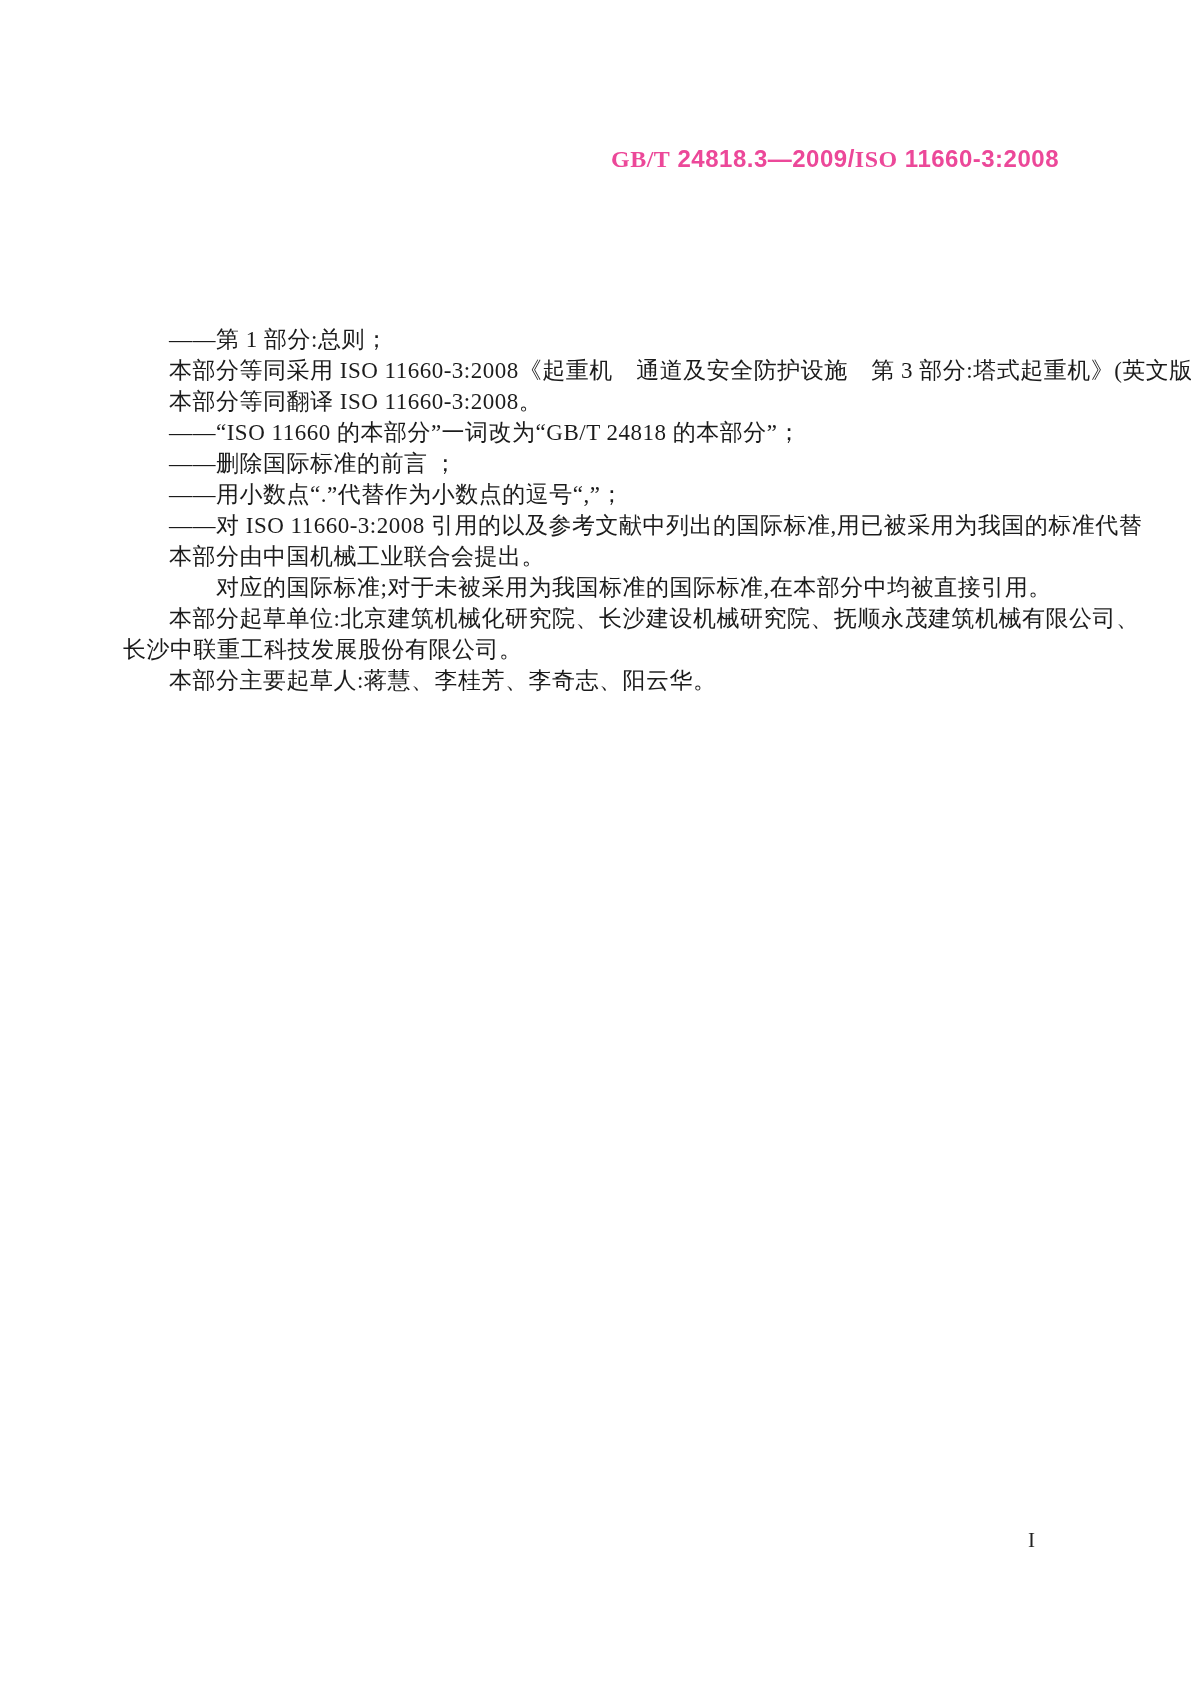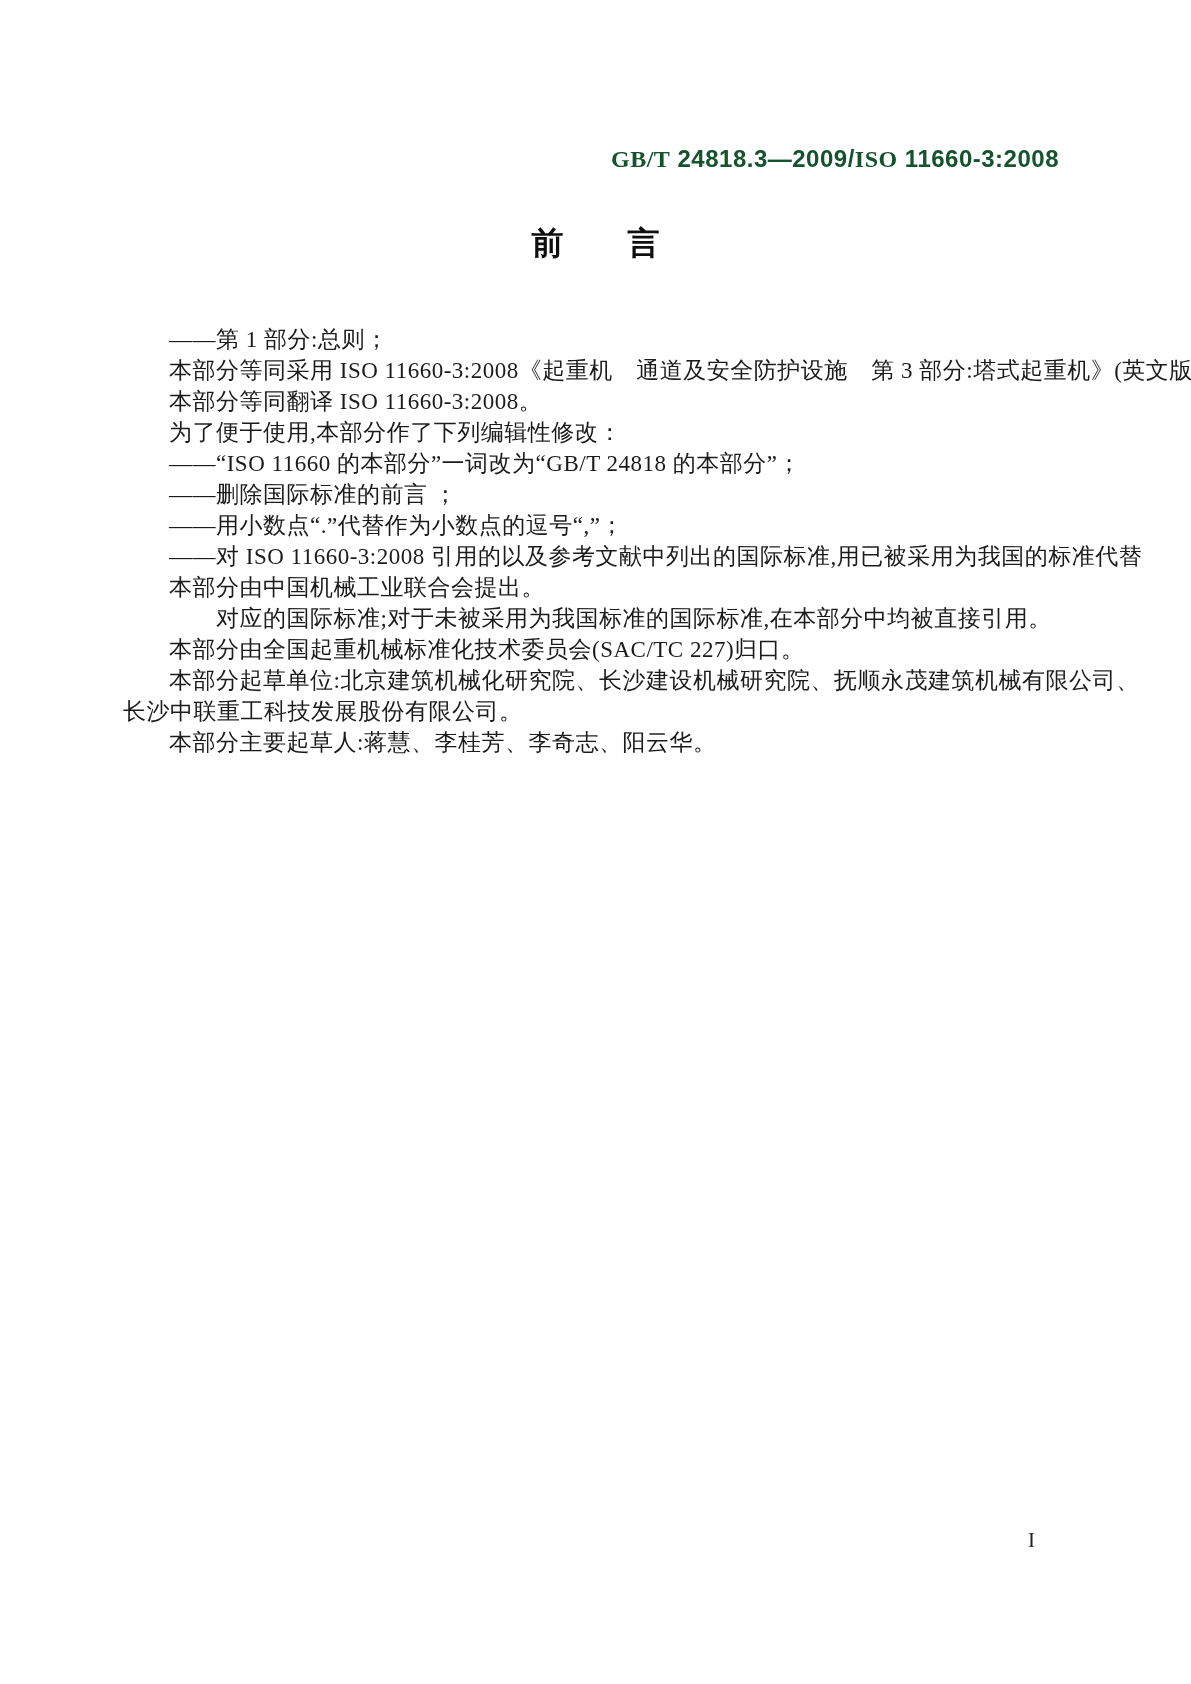--- a/index.html
+++ b/index.html
@@ -18,21 +18,21 @@
     font-family: "Liberation Serif", "DejaVu Serif", serif;
   }
   .std-header {
     position: absolute;
     top: 118px;
     right: 132px;
     font-size: 24px;
     font-weight: bold;
     white-space: pre;
     letter-spacing: 0.5px;
-    color: #14532d;
+    color: #ec4899;
   }
   .std-header .hs {
     font-family: "Liberation Serif", "DejaVu Serif", serif;
   }
   .std-header .hn {
     font-family: "Liberation Sans", "DejaVu Sans", sans-serif;
     font-weight: 600;
   }
   .doc-title {
     position: absolute;
@@ -73,34 +73,31 @@
 </style>
 </head>
 <body>
 
 <div class="page">
 
   <div class="std-header">
     <span class="hs">GB/T</span><span class="hn"> 24818.3—2009/</span><span class="hs">ISO</span><span class="hn"> 11660-3:2008</span>
   </div>
 
-  <div class="doc-title">前　　言</div>
 
   <div class="doc-body" id="doc-body">
       <div class="line ind-2">——第 1 部分:总则；</div>
       <div class="line ind-2">本部分等同采用 ISO 11660-3:2008《起重机　通道及安全防护设施　第 3 部分:塔式起重机》(英文版)。</div>
       <div class="line ind-2">本部分等同翻译 ISO 11660-3:2008。</div>
-      <div class="line ind-2">为了便于使用,本部分作了下列编辑性修改：</div>
       <div class="line ind-2">——“ISO 11660 的本部分”一词改为“GB/T 24818 的本部分”；</div>
       <div class="line ind-2">——删除国际标准的前言 ；</div>
       <div class="line ind-2">——用小数点“.”代替作为小数点的逗号“,”；</div>
       <div class="line ind-2">——对 ISO 11660-3:2008 引用的以及参考文献中列出的国际标准,用已被采用为我国的标准代替</div>
       <div class="line ind-2">本部分由中国机械工业联合会提出。</div>
       <div class="line ind-4">对应的国际标准;对于未被采用为我国标准的国际标准,在本部分中均被直接引用。</div>
-      <div class="line ind-2">本部分由全国起重机械标准化技术委员会(SAC/TC 227)归口。</div>
       <div class="line ind-2">本部分起草单位:北京建筑机械化研究院、长沙建设机械研究院、抚顺永茂建筑机械有限公司、</div>
       <div class="line ind-0">长沙中联重工科技发展股份有限公司。</div>
       <div class="line ind-2">本部分主要起草人:蒋慧、李桂芳、李奇志、阳云华。</div>
     </div>
 
   <div class="page-number">I</div>
 
 </div>
 
 </body></html>

